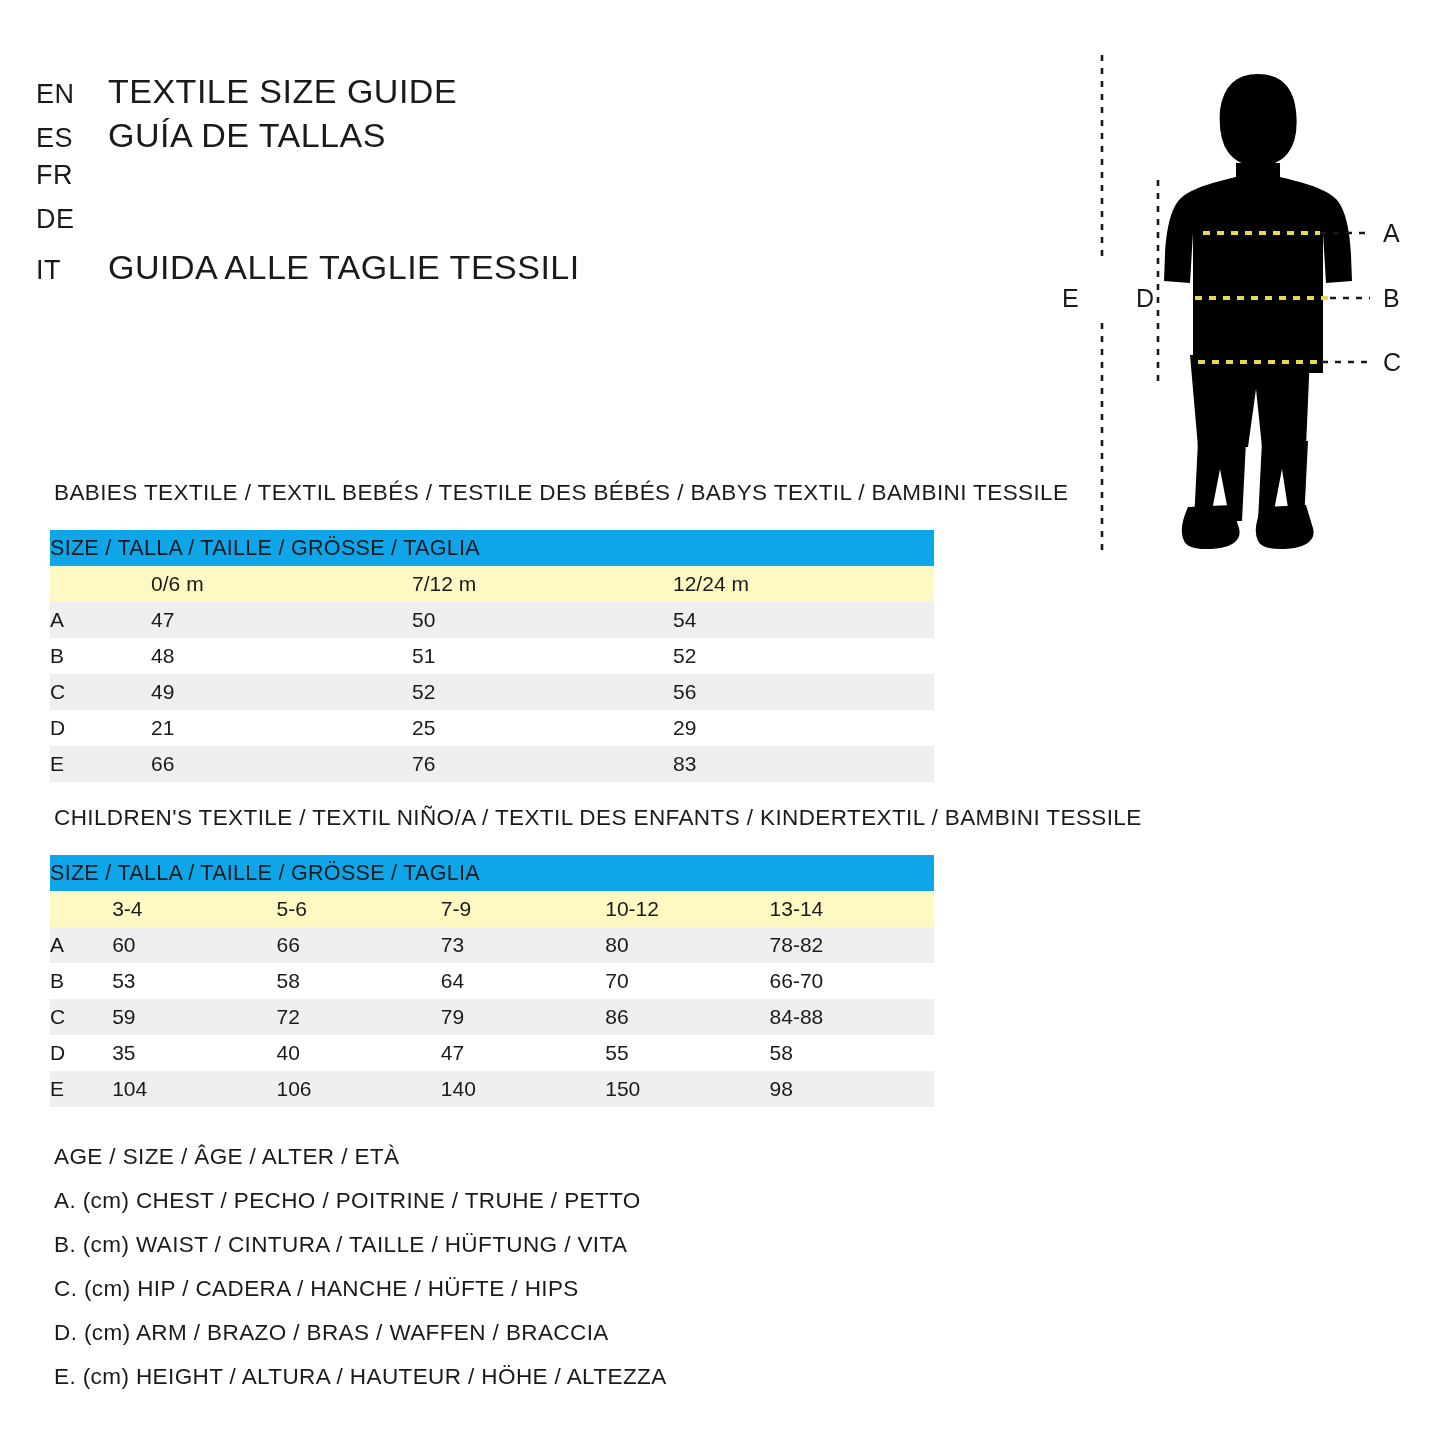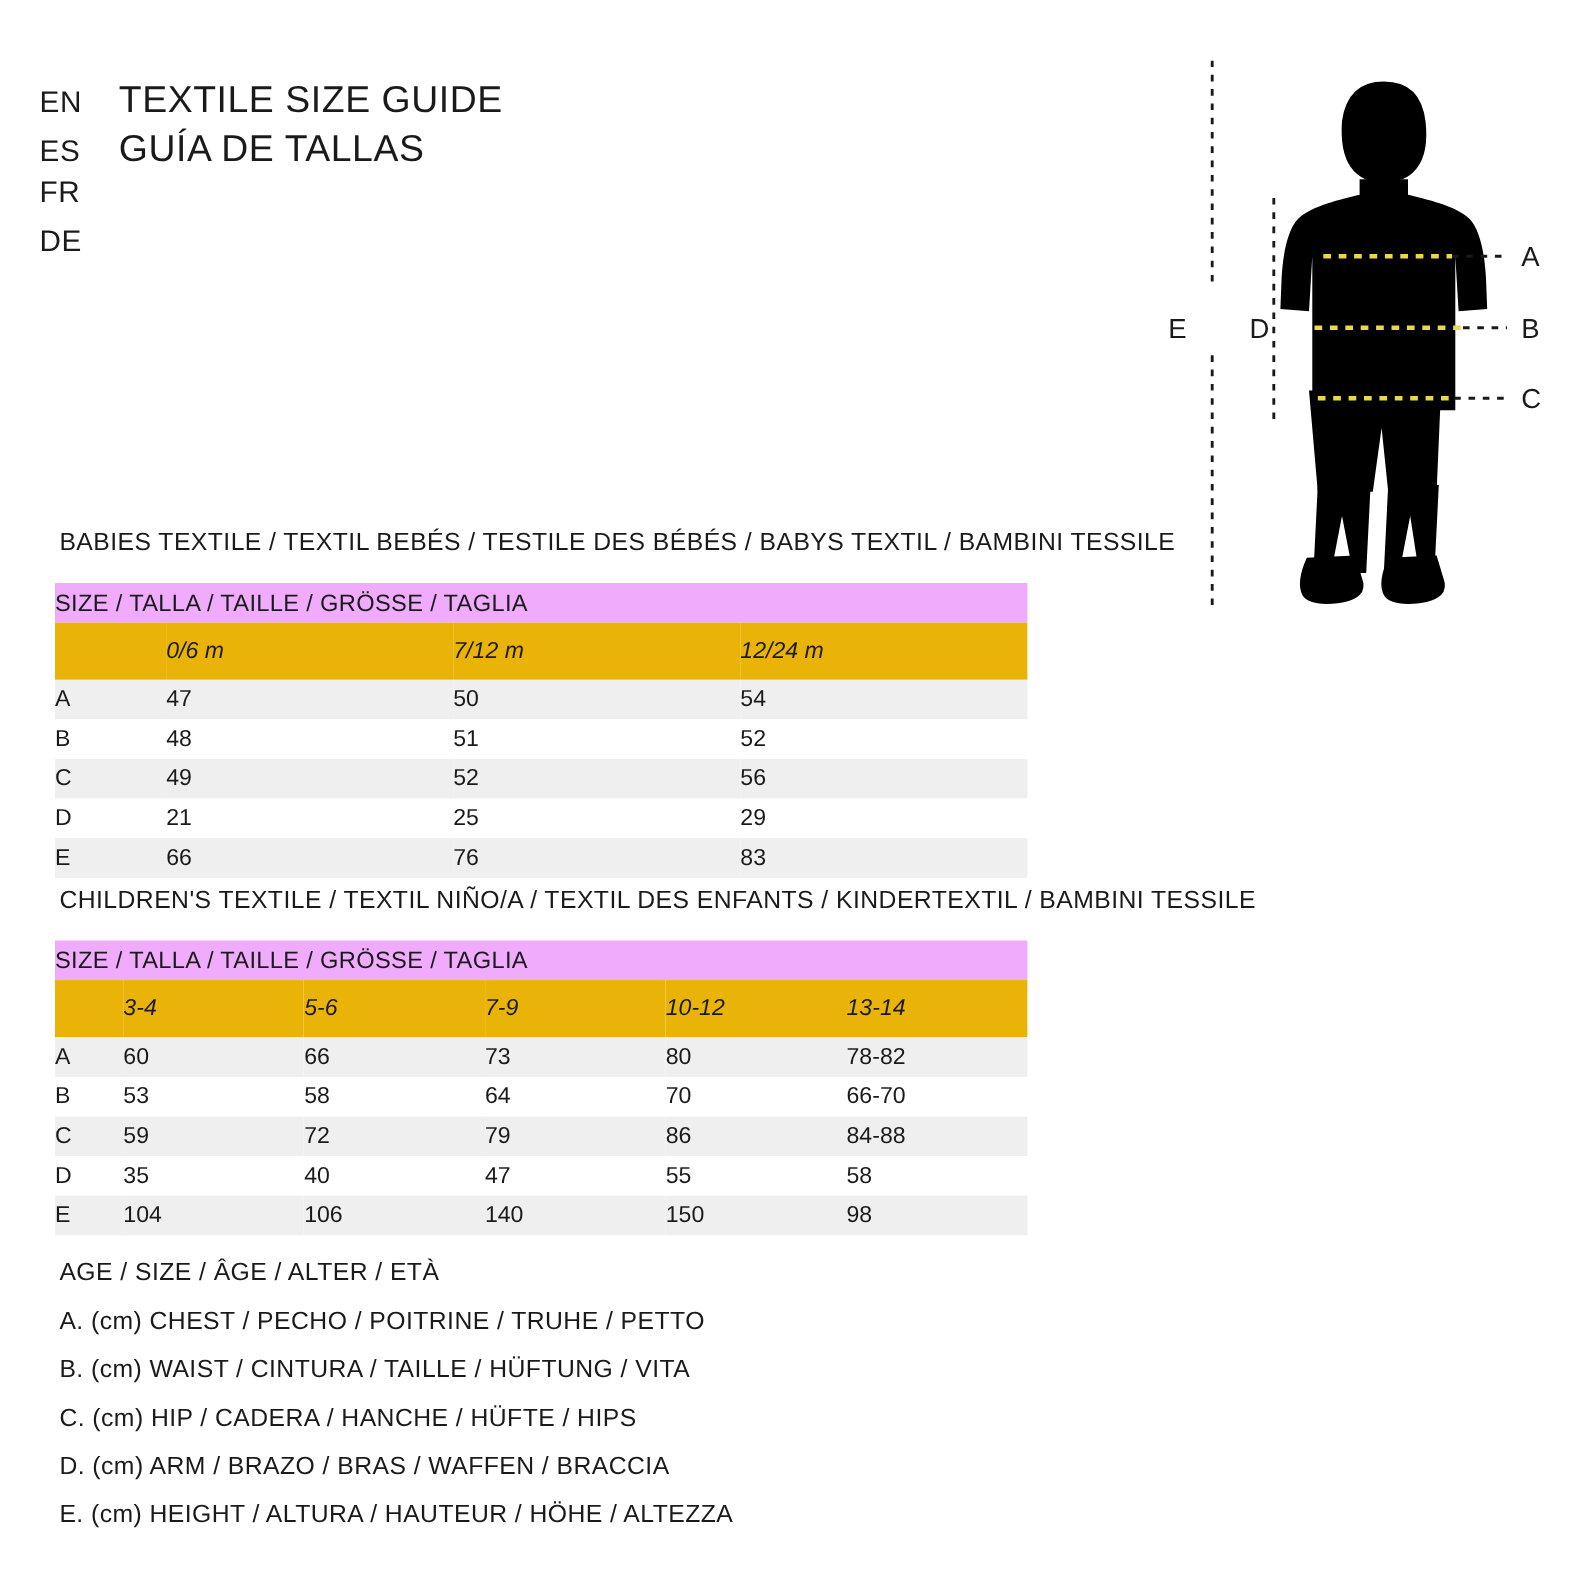--- a/index.html
+++ b/index.html
@@ -70,31 +70,30 @@
   }
   #babies-table { left: 50px; top: 530px; width: 884px; }
   #children-table { left: 50px; top: 855px; width: 884px; }
 
   table.size-table td, table.size-table th {
     padding: 0;
     font-weight: normal;
     text-align: left;
   }
   .hdr-row td {
-    background: #f0abfc;
+    background: #0ea5e9;
     height: 36px;
     font-size: 21.5px;
     letter-spacing: 0.3px;
     padding-left: 10px;
   }
   .sub-row td {
-    background: #eab308;
-    height: 52px;
+    background: #fef9c3;
+    height: 36px;
     padding-left: 10px;
-    font-style: italic;
   }
   .data-row td {
     height: 36px;
     padding-left: 10px;
   }
   .data-row.odd td { background: #efefef; }
   .data-row.even td { background: #ffffff; }
 
   .col-label { width: 62px; }
   .babies-col { width: 160px; }
@@ -128,20 +127,24 @@
   </div>
   <div class="lang-row">
     <span class="lang-code">ES</span>
     <span class="lang-text">GUÍA DE TALLAS</span>
   </div>
   <div class="lang-row">
     <span class="lang-code">FR</span>
   </div>
   <div class="lang-row">
     <span class="lang-code">DE</span>
+  </div>
+  <div class="lang-row">
+    <span class="lang-code">IT</span>
+    <span class="lang-text">GUIDA ALLE TAGLIE TESSILI</span>
   </div>
 </div>
 
 <div class="figure-area">
   <svg width="390" height="500" viewBox="0 0 390 500" xmlns="http://www.w3.org/2000/svg">
 
     <g fill="#000000">
 
       <path d="M180 55 q5 -36 38 -36 q34 0 38 37 q3 28 -8 42 q-10 13 -30 13 q-20 0 -30 -14 q-10 -14 -8 -42 z"></path>
 

